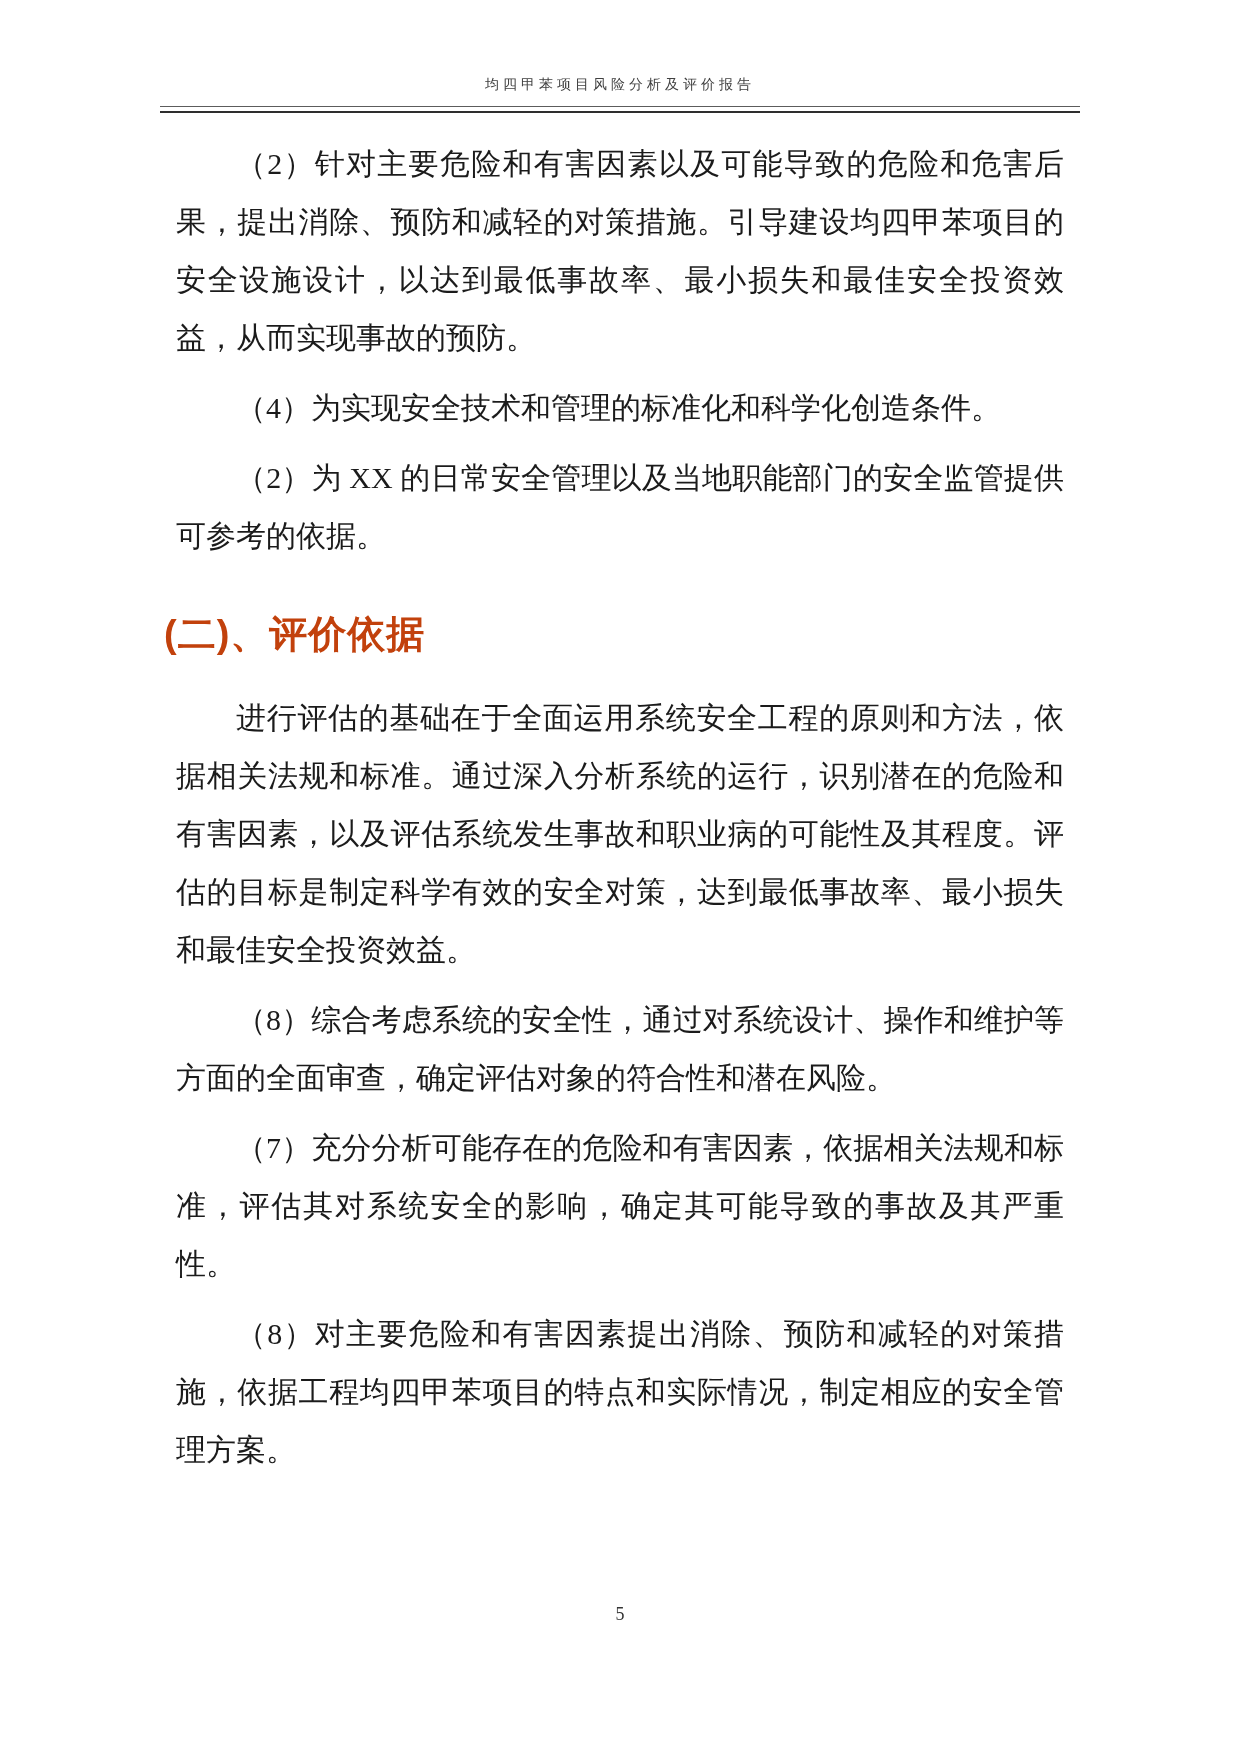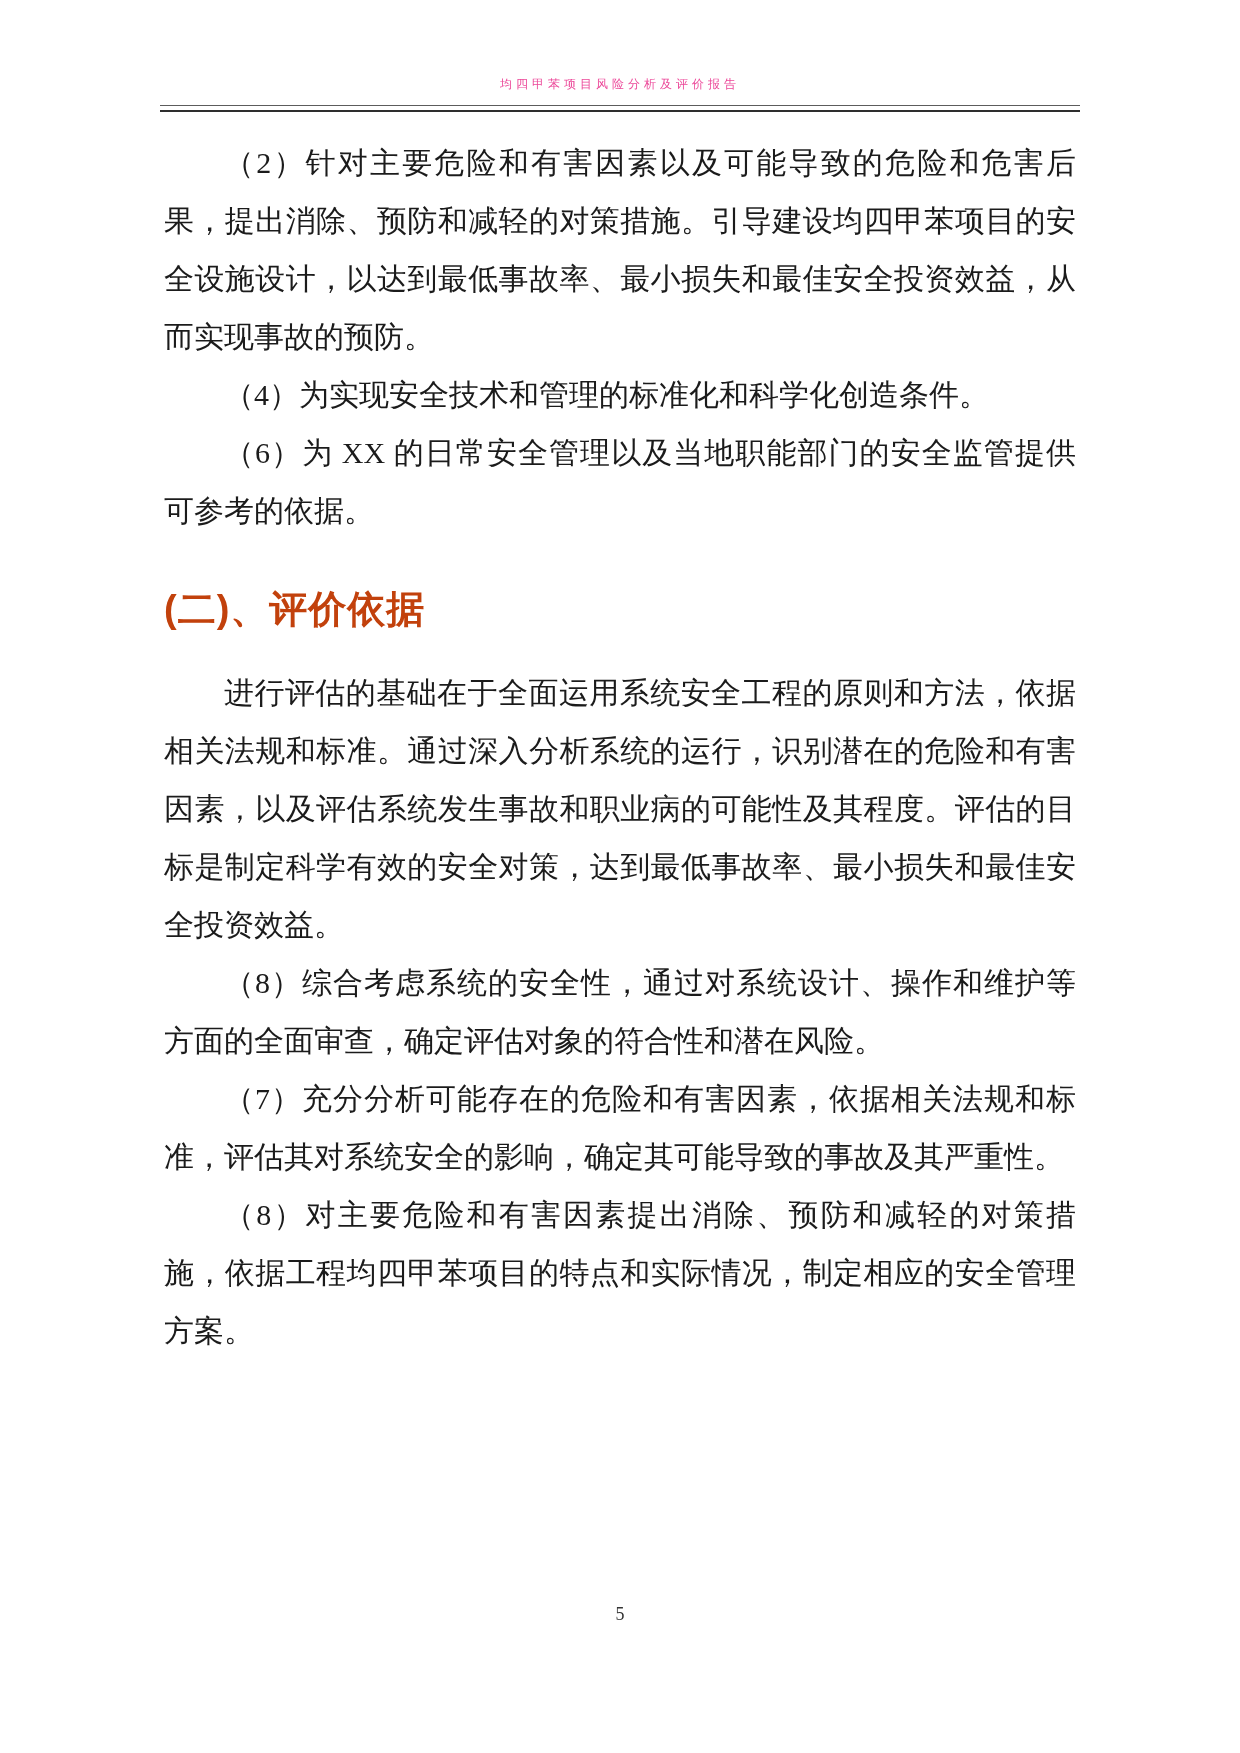--- a/index.html
+++ b/index.html
@@ -13,38 +13,38 @@
     font-family: "Liberation Serif", "DejaVu Serif", serif;
     color: #1b1b1b;
     overflow: hidden;
     box-sizing: border-box;
   }
 
   
   .page-header { padding-top: 76px; }
   .header-title {
     text-align: center;
-    font-size: 12px;
+    font-size: 14px;
     letter-spacing: 4px;
-    color: #ec4899;
+    color: #404040;
   }
   .header-rule { width: 920px; margin: 12px auto 0; }
   .header-rule .line-thin  { height: 1px; background: #5c5c5c; }
   .header-rule .line-thick { height: 2px; background: #2e2e2e; margin-top: 4px; }
 
   
   .doc-body {
     width: 912px;
     margin: 22px auto 0;
     font-size: 30px;
     line-height: 58px;
     text-align: justify;
   }
   .doc-body p {
-    margin: 0;
+    margin: 12px;
     text-indent: 2em;
     word-break: break-all;
   }
   .section-heading {
     font-family: "Liberation Sans", "DejaVu Sans", sans-serif;
     font-size: 38px;
     font-weight: 700;
     color: #c2410c;
     letter-spacing: 1px;
     line-height: 1.25;
@@ -73,21 +73,21 @@
     <div class="header-title">均四甲苯项目风险分析及评价报告</div>
     <div class="header-rule">
       <div class="line-thin"></div>
       <div class="line-thick"></div>
     </div>
   </header>
 
   <main class="doc-body">
     <p>（2）针对主要危险和有害因素以及可能导致的危险和危害后果，提出消除、预防和减轻的对策措施。引导建设均四甲苯项目的安全设施设计，以达到最低事故率、最小损失和最佳安全投资效益，从而实现事故的预防。</p>
     <p>（4）为实现安全技术和管理的标准化和科学化创造条件。</p>
-    <p>（6）为 XX 的日常安全管理以及当地职能部门的安全监管提供可参考的依据。</p>
+    <p>（2）为 XX 的日常安全管理以及当地职能部门的安全监管提供可参考的依据。</p>
 
     <h2 class="section-heading">(二)、评价依据</h2>
 
 
     <p>进行评估的基础在于全面运用系统安全工程的原则和方法，依据相关法规和标准。通过深入分析系统的运行，识别潜在的危险和有害因素，以及评估系统发生事故和职业病的可能性及其程度。评估的目标是制定科学有效的安全对策，达到最低事故率、最小损失和最佳安全投资效益。</p>
     <p>（8）综合考虑系统的安全性，通过对系统设计、操作和维护等方面的全面审查，确定评估对象的符合性和潜在风险。</p>
     <p>（7）充分分析可能存在的危险和有害因素，依据相关法规和标准，评估其对系统安全的影响，确定其可能导致的事故及其严重性。</p>
     <p>（8）对主要危险和有害因素提出消除、预防和减轻的对策措施，依据工程均四甲苯项目的特点和实际情况，制定相应的安全管理方案。</p>
   </main>
 

